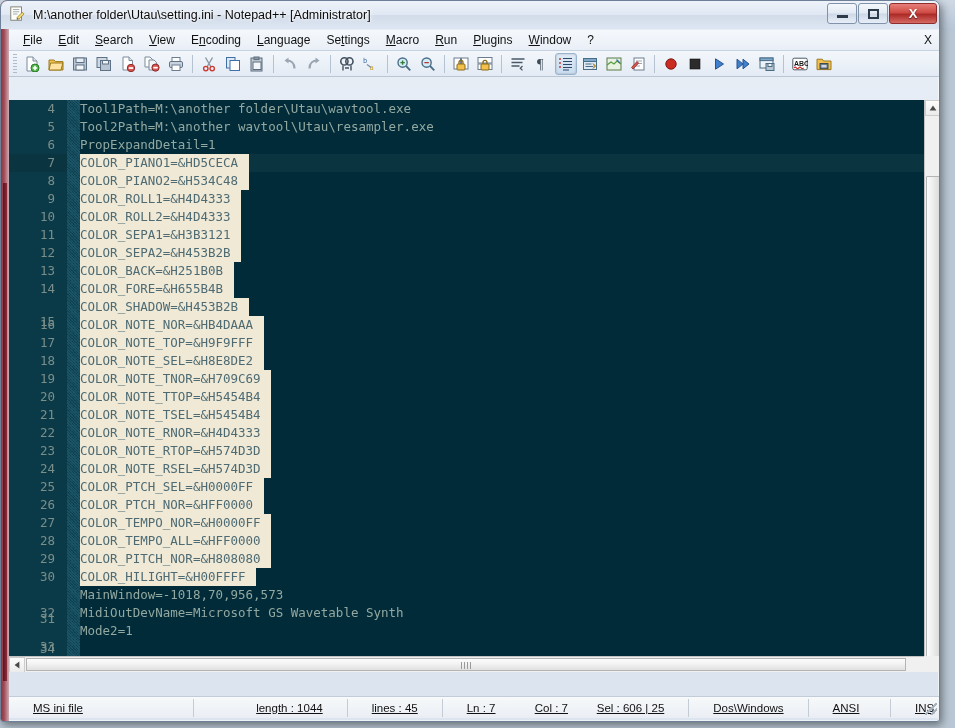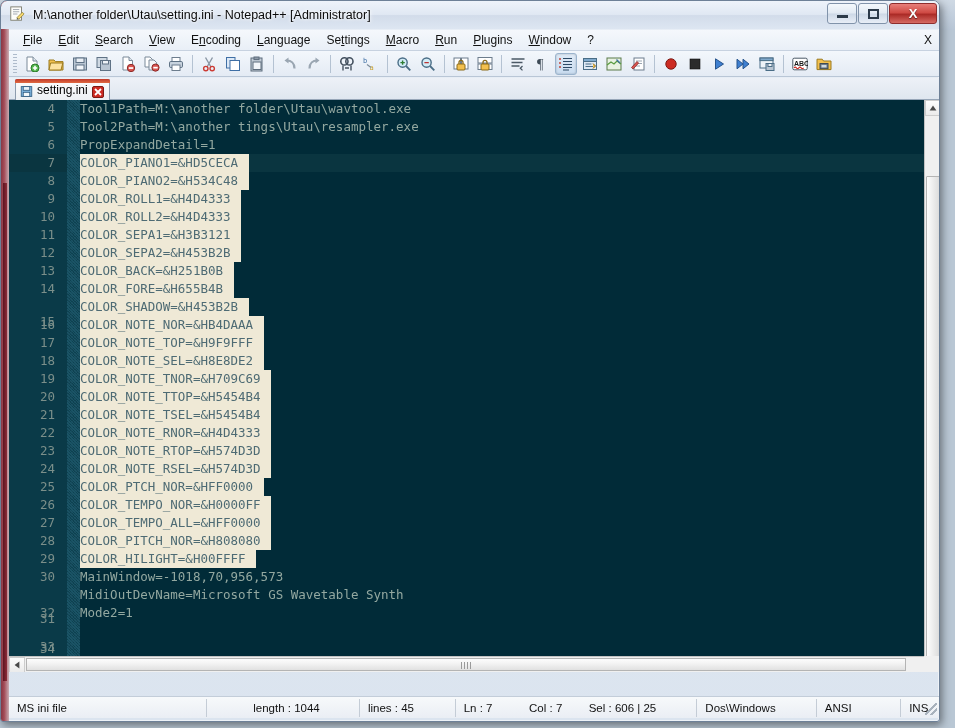--- a/index.html
+++ b/index.html
@@ -233,22 +233,22 @@
 
   
   #status-bar {
     position:absolute; left:8px; bottom:3px; width:931px; height:22px;
     background: linear-gradient(to bottom,#f7f9fb,#eaeef4);
     border-top:1px solid #c3cdd9;
     display:flex; align-items:center;
     font-size:11.5px; color:#111;
   }
   .sb-cell {
-    height:18px; display:flex; align-items:center; padding:0 8px;
-    border-right:1px solid #c4ccd6; white-space:nowrap;
+    height:18px; display:flex; align-items:center; padding:0 24px;
+    border-right:1px solid #c4ccd6; white-space:nowrap;text-decoration:underline;
   }
   .sb-cell:last-child { border-right:none; }
   .sb-grip {
     position:absolute; right:3px; bottom:3px; width:12px; height:12px;
     background:
       linear-gradient(135deg,transparent 45%,#a8b2bd 45%,#a8b2bd 55%,transparent 55%),
       linear-gradient(135deg,transparent 70%,#a8b2bd 70%,#a8b2bd 80%,transparent 80%);
   }
 
   
@@ -536,38 +536,20 @@
     </div>
     <div class="tb-btn">
       <svg class="ic" viewBox="0 0 16 16">
           <path d="M1 3.2h5.2L7.6 5H15v8.6H1z" fill="#f3c04e" stroke="#9b7a1e"></path>
           <rect x="4" y="7.5" width="8" height="5.2" fill="#6f7c89" stroke="#3d4a57"></rect>
           <rect x="5.5" y="9" width="5" height="2.4" fill="#cfd9e3"></rect>
         </svg>
     </div>
   </div>
 
-  <div id="tab-bar">
-    <div id="doc-tab">
-      <span class="tab-save-icon">
-        <svg width="13" height="13" viewBox="0 0 16 16">
-            <rect x="1.5" y="2" width="13" height="12" fill="#7fb4dd" stroke="#2d5a80"></rect>
-            <rect x="4" y="2" width="8" height="4.5" fill="#e9f2fa" stroke="#2d5a80"></rect>
-            <rect x="4" y="9" width="8" height="5" fill="#f3f8fc" stroke="#2d5a80"></rect>
-          </svg>
-      </span>
-      <span class="tab-label">setting.ini</span>
-      <span class="tab-close">
-        <svg width="12" height="12" viewBox="0 0 12 12">
-            <rect x="0.5" y="0.5" width="11" height="11" rx="1.5" fill="#cc2b22" stroke="#7d1a14"></rect>
-            <path d="M3 3l6 6M9 3l-6 6" stroke="#fff" stroke-width="1.8"></path>
-          </svg>
-      </span>
-    </div>
-  </div>
 
   <div id="editor">
     <div id="gutter"></div>
     <div id="fold-margin"></div>
 
     <div id="gutter-numbers" style="position:absolute;left:0;top:0;width:58px;height:100%;">
         <div class="ln-row" style="top: 0px;">
           <div class="ln">4</div>
         </div>
         <div class="ln-row" style="top: 18px;">
@@ -660,40 +642,41 @@
         <div class="ln-row" style="top: 540px;">
           <div class="ln">34</div>
         </div>
         <div class="ln-row" style="top: 558px;">
           <div class="ln">35</div>
         </div>
       </div>
 
     <div id="code-area">
         <div class="code-line"><span class="code-text">Tool1Path=M:\another folder\Utau\wavtool.exe</span></div>
-        <div class="code-line"><span class="code-text">Tool2Path=M:\another tings\Utau\resampler.exe</span></div>
+        <div class="code-line"><span class="code-text">Tool2Path=M:\another wavtool\Utau\resampler.exe</span></div>
         <div class="code-line"><span class="code-text">PropExpandDetail=1</span></div>
         <div class="code-line curline"><div class="sel-bg" style="width: 168.66px;"></div><span class="code-text sel">COLOR_PIANO1=&amp;HD5CECA</span></div>
         <div class="code-line"><div class="sel-bg" style="width: 168.66px;"></div><span class="code-text sel">COLOR_PIANO2=&amp;H534C48</span></div>
         <div class="code-line"><div class="sel-bg" style="width: 161.13px;"></div><span class="code-text sel">COLOR_ROLL1=&amp;H4D4333</span></div>
         <div class="code-line"><div class="sel-bg" style="width: 161.13px;"></div><span class="code-text sel">COLOR_ROLL2=&amp;H4D4333</span></div>
         <div class="code-line"><div class="sel-bg" style="width: 161.13px;"></div><span class="code-text sel">COLOR_SEPA1=&amp;H3B3121</span></div>
         <div class="code-line"><div class="sel-bg" style="width: 161.13px;"></div><span class="code-text sel">COLOR_SEPA2=&amp;H453B2B</span></div>
         <div class="code-line"><div class="sel-bg" style="width: 153.6px;"></div><span class="code-text sel">COLOR_BACK=&amp;H251B0B</span></div>
         <div class="code-line"><div class="sel-bg" style="width: 153.6px;"></div><span class="code-text sel">COLOR_FORE=&amp;H655B4B</span></div>
         <div class="code-line"><div class="sel-bg" style="width: 168.66px;"></div><span class="code-text sel">COLOR_SHADOW=&amp;H453B2B</span></div>
         <div class="code-line"><div class="sel-bg" style="width: 183.72px;"></div><span class="code-text sel">COLOR_NOTE_NOR=&amp;HB4DAAA</span></div>
         <div class="code-line"><div class="sel-bg" style="width: 183.72px;"></div><span class="code-text sel">COLOR_NOTE_TOP=&amp;H9F9FFF</span></div>
         <div class="code-line"><div class="sel-bg" style="width: 183.72px;"></div><span class="code-text sel">COLOR_NOTE_SEL=&amp;H8E8DE2</span></div>
         <div class="code-line"><div class="sel-bg" style="width: 191.25px;"></div><span class="code-text sel">COLOR_NOTE_TNOR=&amp;H709C69</span></div>
         <div class="code-line"><div class="sel-bg" style="width: 191.25px;"></div><span class="code-text sel">COLOR_NOTE_TTOP=&amp;H5454B4</span></div>
         <div class="code-line"><div class="sel-bg" style="width: 191.25px;"></div><span class="code-text sel">COLOR_NOTE_TSEL=&amp;H5454B4</span></div>
         <div class="code-line"><div class="sel-bg" style="width: 191.25px;"></div><span class="code-text sel">COLOR_NOTE_RNOR=&amp;H4D4333</span></div>
         <div class="code-line"><div class="sel-bg" style="width: 191.25px;"></div><span class="code-text sel">COLOR_NOTE_RTOP=&amp;H574D3D</span></div>
         <div class="code-line"><div class="sel-bg" style="width: 191.25px;"></div><span class="code-text sel">COLOR_NOTE_RSEL=&amp;H574D3D</span></div>
+        <div class="code-line"><div class="sel-bg" style="width: 183.72px;"></div><span class="code-text sel">COLOR_PTCH_SEL=&amp;H0000FF</span></div>
         <div class="code-line"><div class="sel-bg" style="width: 183.72px;"></div><span class="code-text sel">COLOR_PTCH_NOR=&amp;HFF0000</span></div>
         <div class="code-line"><div class="sel-bg" style="width: 191.25px;"></div><span class="code-text sel">COLOR_TEMPO_NOR=&amp;H0000FF</span></div>
         <div class="code-line"><div class="sel-bg" style="width: 191.25px;"></div><span class="code-text sel">COLOR_TEMPO_ALL=&amp;HFF0000</span></div>
         <div class="code-line"><div class="sel-bg" style="width: 191.25px;"></div><span class="code-text sel">COLOR_PITCH_NOR=&amp;H808080</span></div>
         <div class="code-line"><div class="sel-bg" style="width: 176.19px;"></div><span class="code-text sel">COLOR_HILIGHT=&amp;H00FFFF</span></div>
         <div class="code-line"><span class="code-text">MainWindow=-1018,70,956,573</span></div>
         <div class="code-line"><span class="code-text">MidiOutDevName=Microsoft GS Wavetable Synth</span></div>
         <div class="code-line"><span class="code-text">Mode2=1</span></div>
       </div>
 

